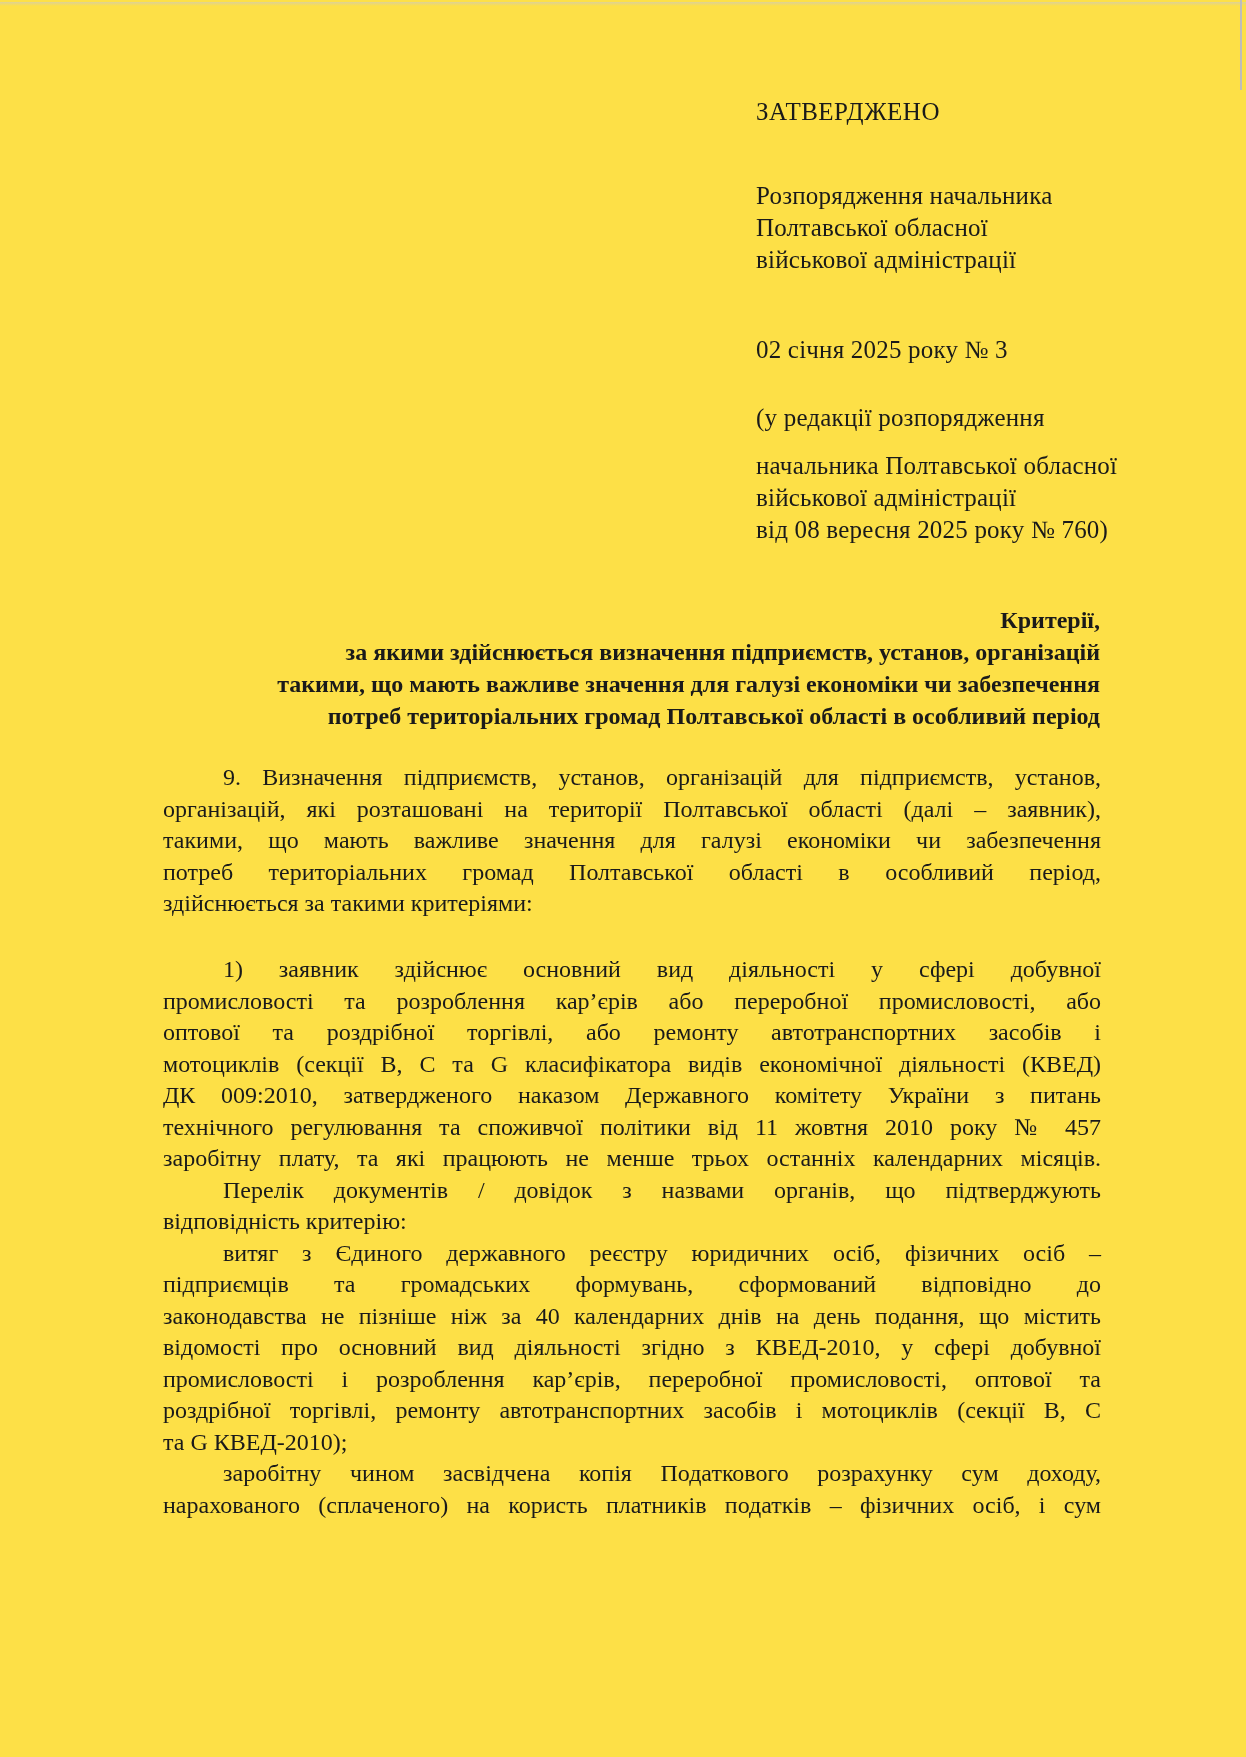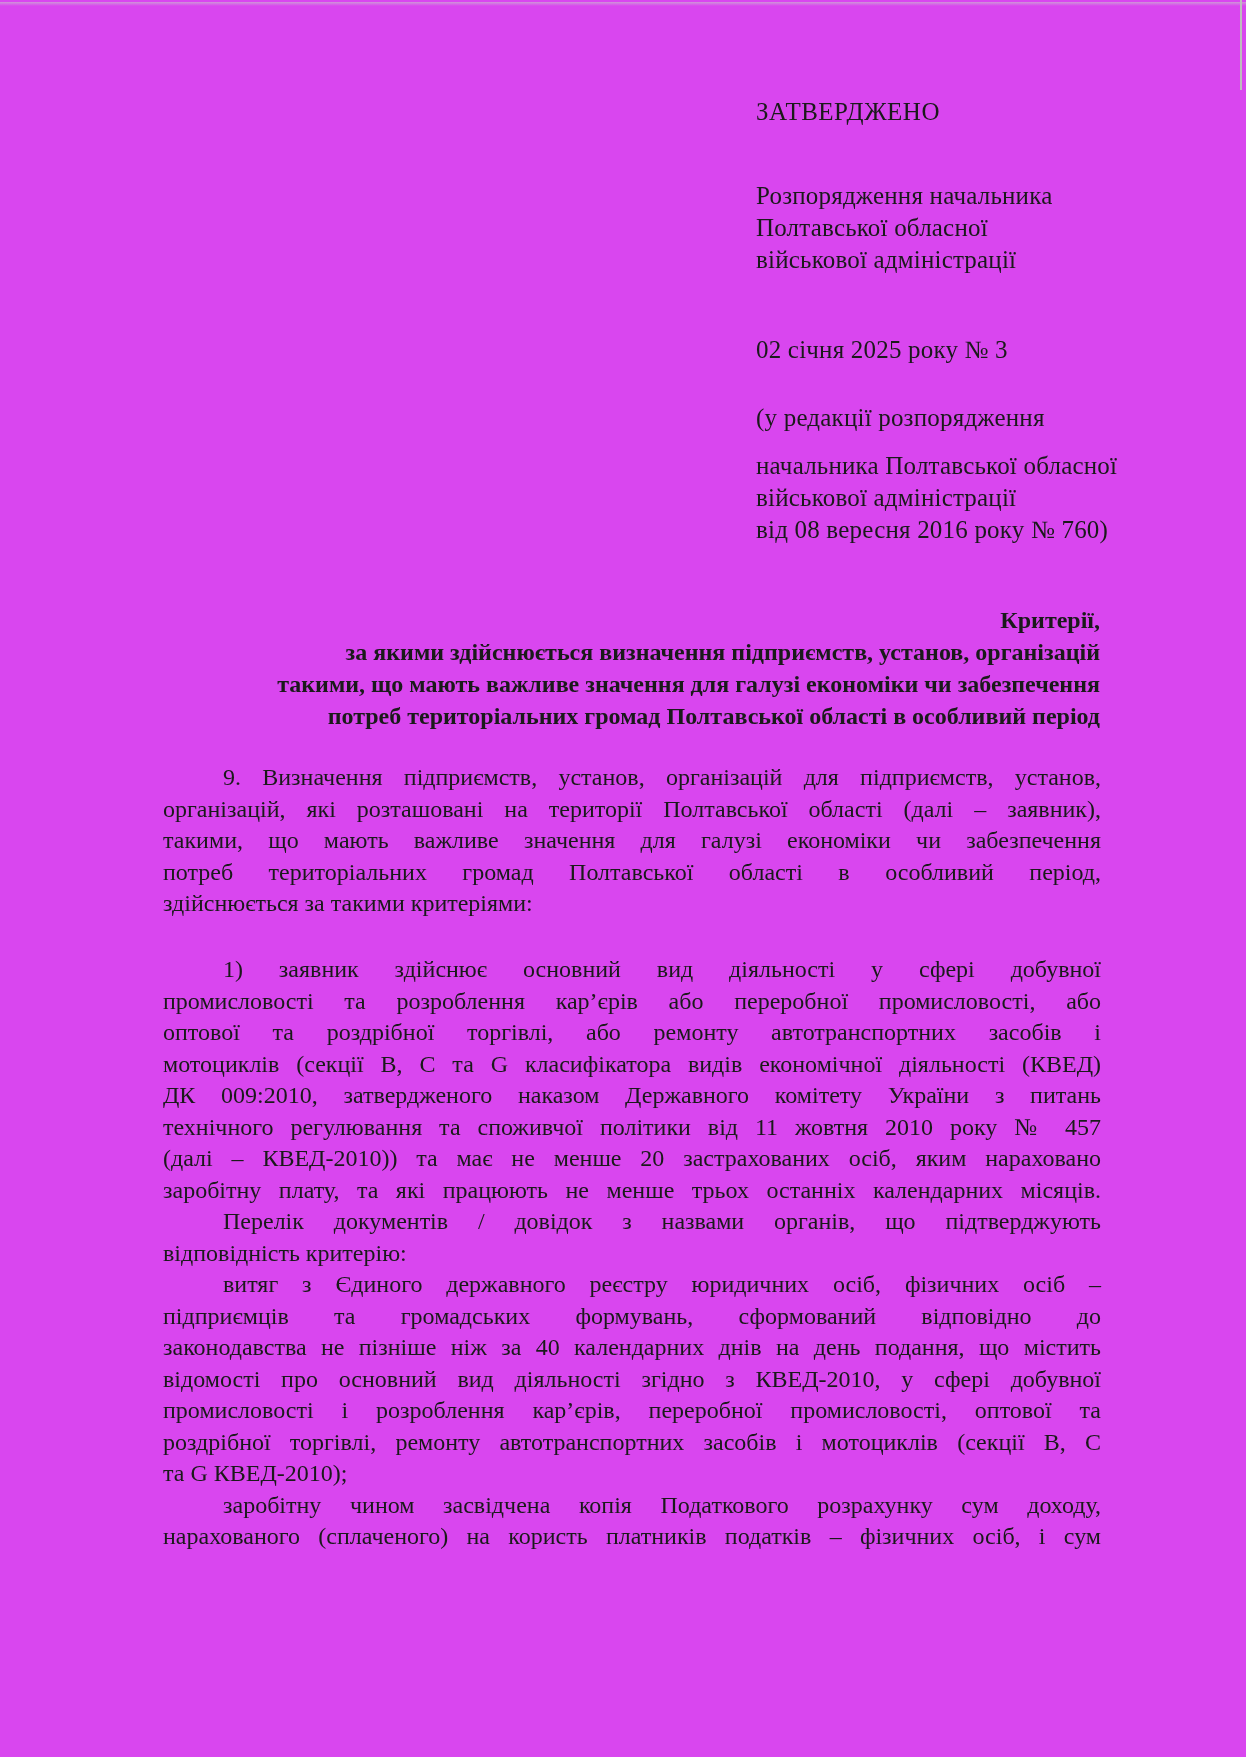--- a/index.html
+++ b/index.html
@@ -13,21 +13,21 @@
     position: relative;
     overflow: hidden;
     font-family: "Liberation Serif", "DejaVu Serif", serif;
     color: #1a1a1a;
   }
   .page {
     position: absolute;
     left: 0; top: 0;
     width: 1246px;
     height: 1757px;
-    background: #d946ef;
+    background: #fde047;
   }
   .scan-edge-top {
     position: absolute;
     left: 0; top: 2px;
     width: 1246px; height: 4px;
     background: linear-gradient(to bottom, #c9c9c9, rgba(255,255,255,0));
     opacity: 0.6;
   }
   .scan-edge-right {
     position: absolute;
@@ -100,21 +100,21 @@
     <div>02 січня 2025 року  № 3</div>
   </div>
 
   <div class="stamp-block" id="revision-a">
     <div>(у редакції розпорядження</div>
   </div>
 
   <div class="stamp-block" id="revision-b">
     <div>начальника Полтавської обласної</div>
     <div>військової адміністрації</div>
-    <div>від 08 вересня 2016 року № 760)</div>
+    <div>від 08 вересня 2025 року № 760)</div>
   </div>
 
   <div class="title-block">
     <div>Критерії,</div>
     <div>за якими здійснюється визначення підприємств, установ, організацій</div>
     <div>такими, що мають важливе значення для галузі економіки чи забезпечення</div>
     <div>потреб територіальних громад Полтавської області в особливий період</div>
   </div>
 
   <div class="body-text" id="para1">
@@ -125,21 +125,20 @@
     <span class="ln last">здійснюється за такими критеріями:</span>
   </div>
 
   <div class="body-text" id="item1">
     <span class="ln indent">1) заявник здійснює основний вид діяльності у сфері добувної</span>
     <span class="ln">промисловості та розроблення кар’єрів або переробної промисловості, або</span>
     <span class="ln">оптової та роздрібної торгівлі, або ремонту автотранспортних засобів і</span>
     <span class="ln">мотоциклів (секції B, C та G класифікатора видів економічної діяльності (КВЕД)</span>
     <span class="ln">ДК 009:2010, затвердженого наказом Державного комітету України з питань</span>
     <span class="ln">технічного регулювання та споживчої політики від 11 жовтня 2010 року № 457</span>
-    <span class="ln">(далі – КВЕД-2010)) та має не менше 20 застрахованих осіб, яким нараховано</span>
     <span class="ln">заробітну плату, та які працюють не менше трьох останніх календарних місяців.</span>
 
     <span class="ln indent">Перелік документів / довідок з назвами органів, що підтверджують</span>
     <span class="ln last">відповідність критерію:</span>
 
     <span class="ln indent">витяг з Єдиного державного реєстру юридичних осіб, фізичних осіб –</span>
     <span class="ln">підприємців та громадських формувань, сформований відповідно до</span>
     <span class="ln">законодавства не пізніше ніж за 40 календарних днів на день подання, що містить</span>
     <span class="ln">відомості про основний вид діяльності згідно з КВЕД-2010, у сфері добувної</span>
     <span class="ln">промисловості і розроблення кар’єрів, переробної промисловості, оптової та</span>

